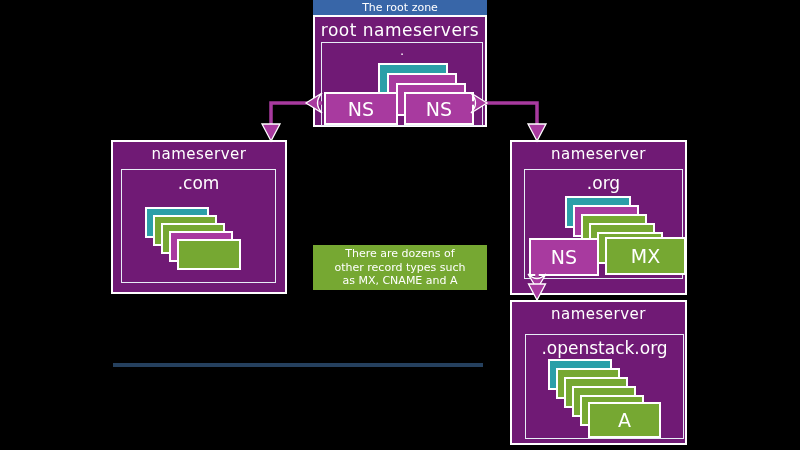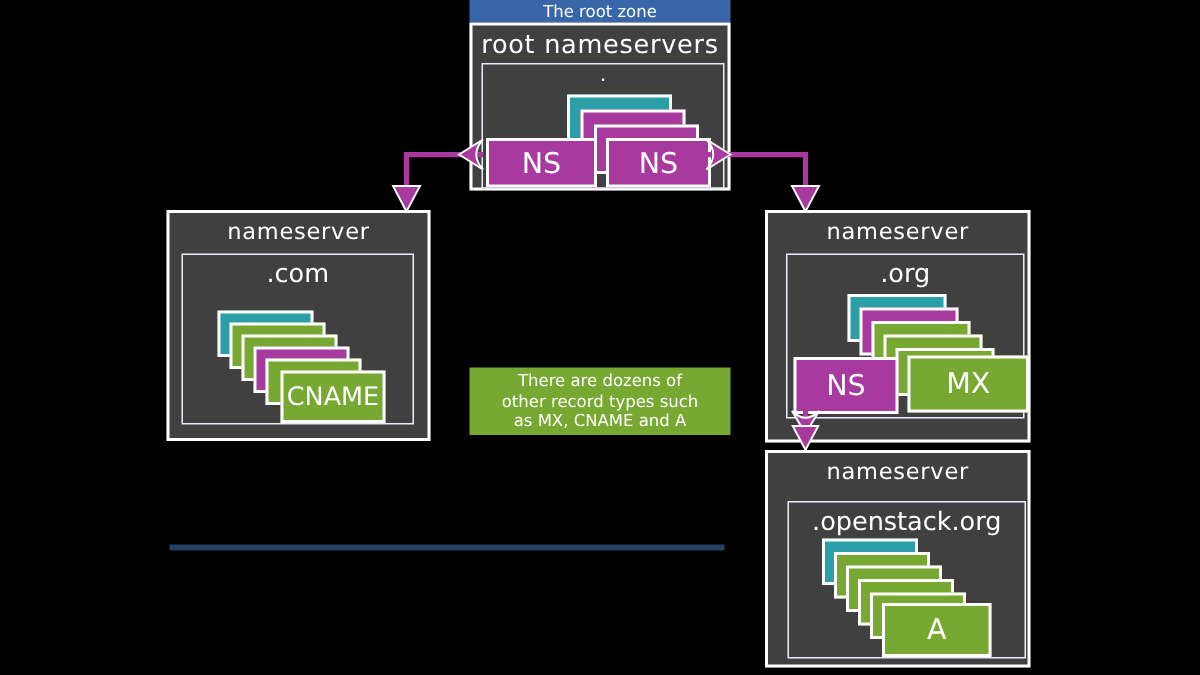--- a/index.html
+++ b/index.html
@@ -1,21 +1,21 @@
 <!DOCTYPE html>
 <html><head>
 <meta charset="utf-8">
 <style>
   html,body{margin:0;padding:0;background:#000;}
   .stage{
     position:relative;width:800px;height:450px;background:#000;overflow:hidden;
     font-family:"DejaVu Sans","Liberation Sans",sans-serif;color:#fff;
   }
   .abs{position:absolute;box-sizing:border-box;}
-  .bluebox{background:#404040;border:2px solid #fff;}
+  .bluebox{background:#701a75;border:2px solid #fff;}
   .innerbox{border:2px solid #e8eef7;background:transparent;}
   .box-title{position:absolute;left:0;right:0;top:3px;text-align:center;font-size:15px;letter-spacing:0.5px;}
   .zone-name{position:absolute;left:0;right:0;top:3px;text-align:center;font-size:17px;}
   .card{position:absolute;border:2px solid #fff;box-sizing:border-box;}
   .teal{background:#2b9fa8;}
   .magenta{background:#a83a9f;}
   .green{background:#76a832;}
   .record-front{
     position:absolute;border:2px solid #fff;box-sizing:border-box;
     display:flex;align-items:center;justify-content:center;
@@ -84,23 +84,20 @@
     <div class="abs innerbox" style="left:8px;top:27px;width:155px;height:114px;border-width:1.5px;">
       <div class="zone-name">.com</div>
     </div>
     <div class="abs" style="left:32px;top:65px;width:110px;height:80px;">
         <div class="card teal" style="left: 0px; top: 0px; width: 64px; height: 31px;"></div>
         <div class="card green" style="left: 8px; top: 8px; width: 64px; height: 31px;"></div>
         <div class="card green" style="left: 16px; top: 16px; width: 64px; height: 31px;"></div>
         <div class="card magenta" style="left: 24px; top: 24px; width: 64px; height: 31px;"></div>
         <div class="card green" style="left: 32px; top: 32px; width: 64px; height: 31px;"></div>
       </div>
-    <div class="record-front green" style="left:74px;top:105px;width:70px;height:35px;font-size:17px;">
-      <span>CNAME</span>
-    </div>
   </div>
 
 
 
   <div class="legend green" style="left:313px;top:245px;width:174px;height:45px;">There are dozens of
 other record types such
 as MX, CNAME and A</div>
 
   <div class="abs bluebox" style="left:510px;top:140px;width:177px;height:155px;">
     <div class="box-title">nameserver</div>

